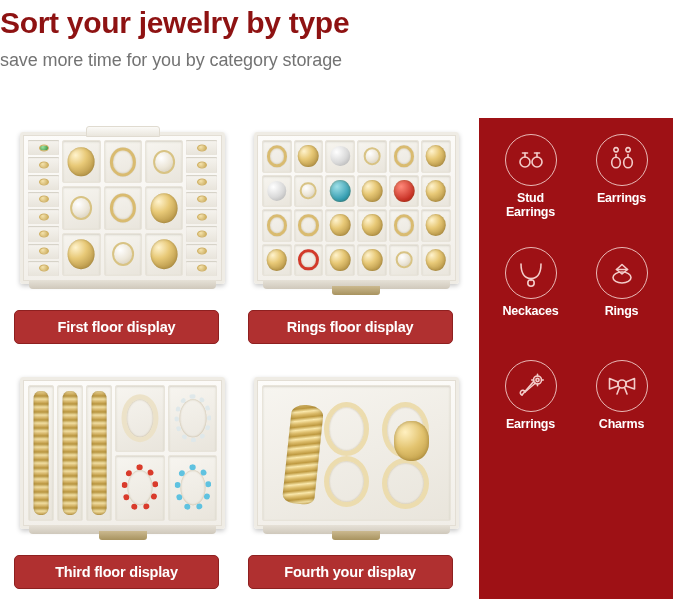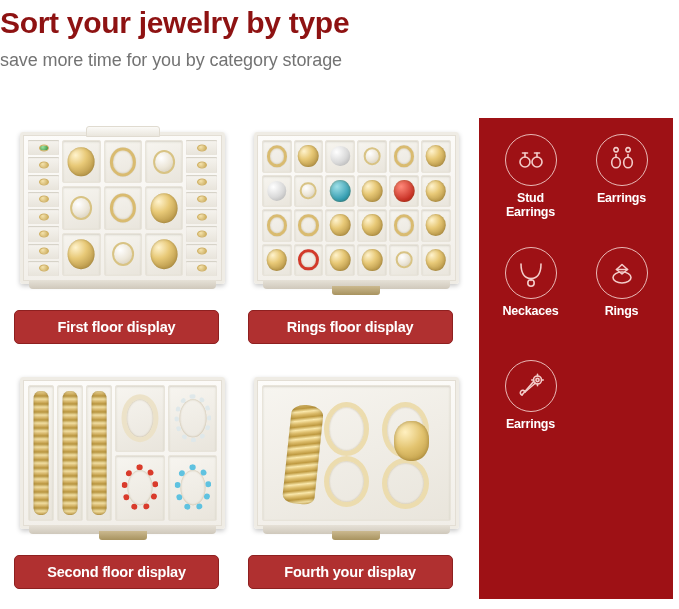--- a/index.html
+++ b/index.html
@@ -467,21 +467,21 @@
                 <span class="jw bangle red"></span>
               </div>
             <div class="cell">
                 <span class="jw bangle blue"></span>
               </div>
           </div>
           <div class="tray-lip"></div>
           <div class="tray-handle"></div>
         </div>
       </div>
-      <div class="caption">Second floor display</div>
+      <div class="caption">Third floor display</div>
     </div>
 
     <div class="card">
       <div class="photo">
         <div class="tray">
           <div class="cell open-cell">
             <div class="f4-wrap">
               <span class="f4-chain"></span>
               <span class="f4-bangle f4-b1"></span>
               <span class="f4-bangle f4-b2"></span>
@@ -559,17 +559,28 @@
           <path d="M8 26 a2.4 2.4 0 1 1 3-3"></path>
           <path d="M11 23 L21.5 14"></path>
           <circle cx="23.5" cy="11" r="4"></circle>
           <circle cx="23.5" cy="11" r="1.6"></circle>
           <path d="M23.5 7 v-1.8 M23.5 15 v1.8 M19.5 11 h-1.8 M27.5 11 h1.8"></path>
         </svg>
       </div>
       <div class="cat-label">Earrings</div>
     </div>
 
+    <div class="cat">
+      <div class="cat-circle">
+        <svg class="cat-icon" viewBox="0 0 34 34">
+          <path d="M13 13 L4.5 9.5 L4.5 20 L13 17 Z"></path>
+          <path d="M21 13 L29.5 9.5 L29.5 20 L21 17 Z"></path>
+          <circle cx="17" cy="15" r="4"></circle>
+          <path d="M14.5 18.5 L12 25 M19.5 18.5 L22 25"></path>
+        </svg>
+      </div>
+      <div class="cat-label">Charms</div>
+    </div>
 
 
 
   </div>
 </div>
 
 </body></html>

